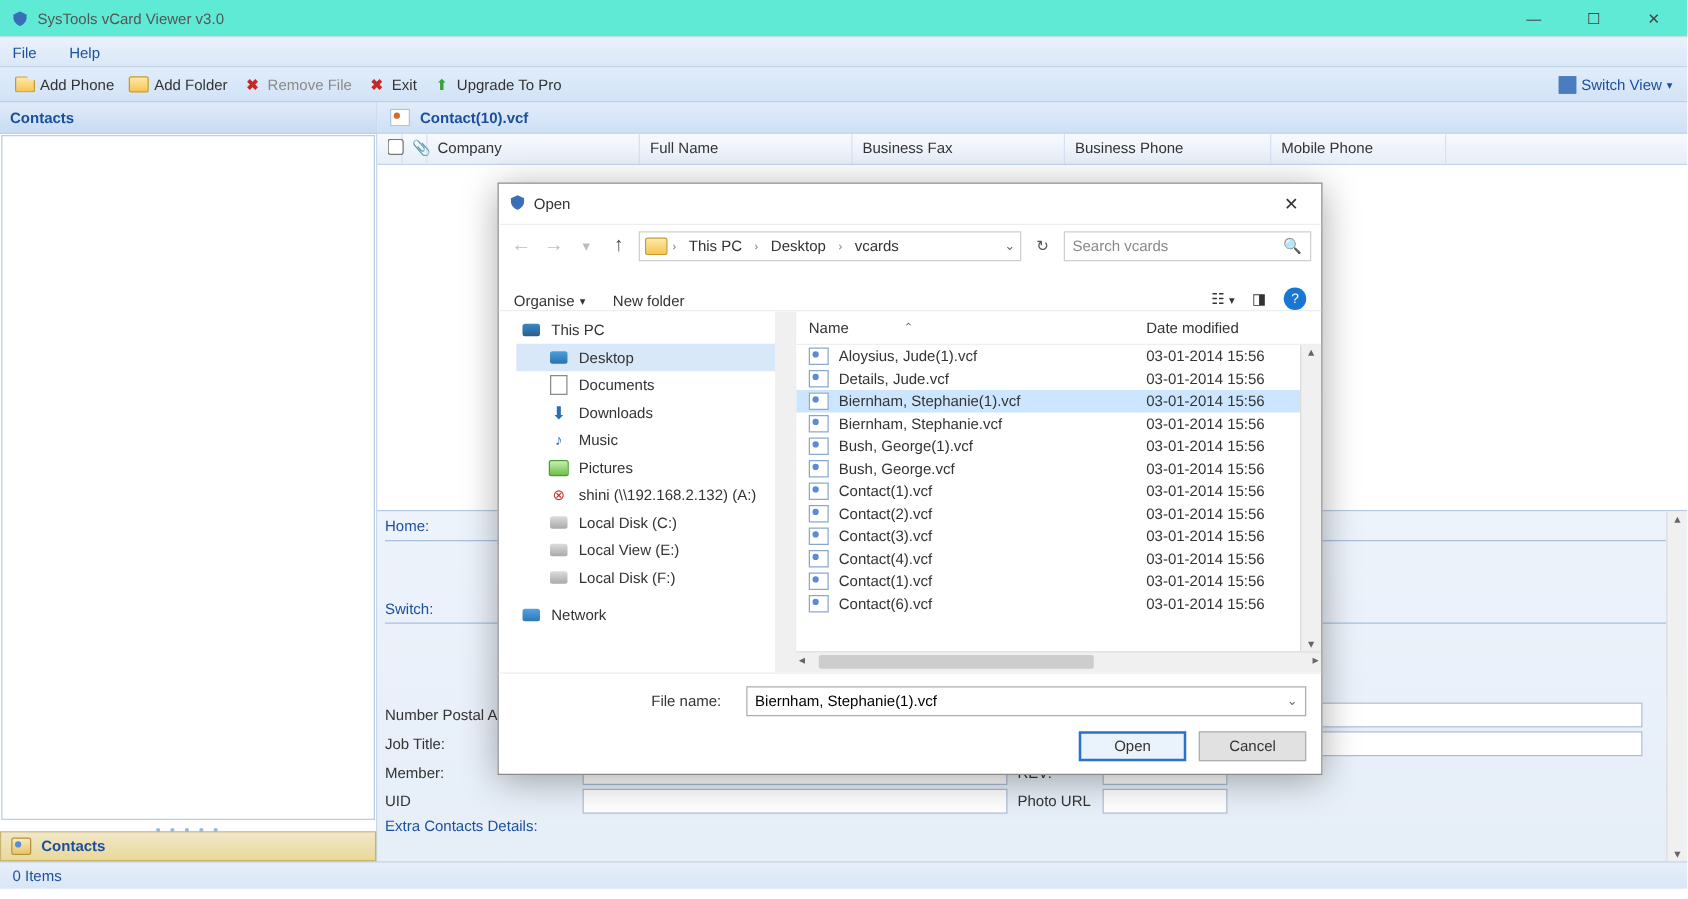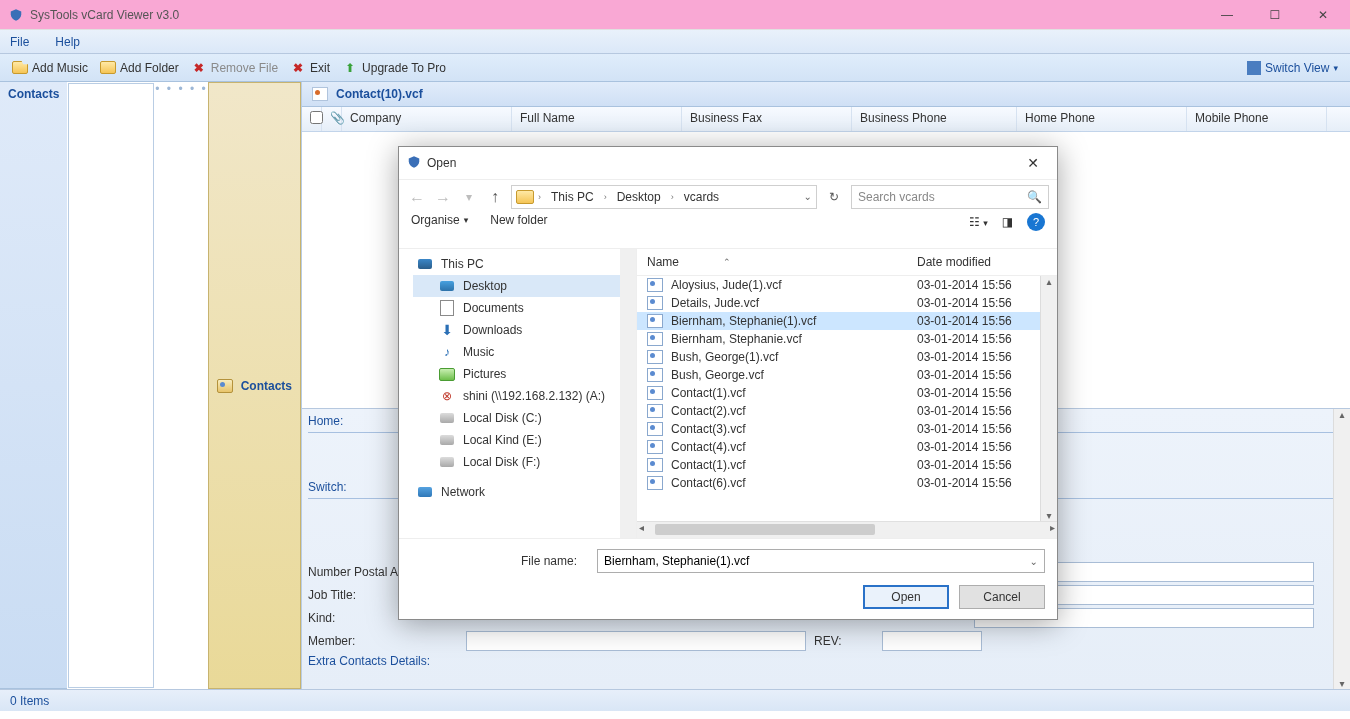--- a/index.html
+++ b/index.html
@@ -1,36 +1,36 @@
 <!DOCTYPE html>
 <html><head>
 <meta charset="utf-8">
 <style>
   *{box-sizing:border-box;margin:0;padding:0;font-family:"Segoe UI",Tahoma,sans-serif;font-size:12px;}
   body{background:#fff;width:1350px;height:719px;overflow:hidden;position:relative;}
-  .titlebar{height:30px;background:#f9a8d4;display:flex;align-items:center;padding:0 8px;border-bottom:1px solid #e0e0e0;}
+  .titlebar{height:30px;background:#5eead4;display:flex;align-items:center;padding:0 8px;border-bottom:1px solid #e0e0e0;}
   .titlebar .logo{width:16px;height:16px;margin-right:6px;display:inline-flex;align-items:center;justify-content:center;color:#3a6fb7;}
   .titlebar .title{flex:1;color:#555;}
   .winbtns{display:flex;gap:18px;align-items:center;margin-right:4px;}
   .winbtn{width:30px;text-align:center;color:#444;cursor:default;}
   .menubar{height:24px;background:linear-gradient(#e9f1fb,#dbe8f8);display:flex;align-items:center;padding:0 10px;gap:26px;color:#1b4f9c;border-bottom:1px solid #b6c8df;}
   .menubar span{cursor:default;}
   .toolbar{height:28px;background:linear-gradient(#e0edfb,#d2e3f6);display:flex;align-items:center;padding:0 6px;border-bottom:1px solid #a9c2de;}
   .tbtn{display:flex;align-items:center;gap:4px;padding:0 6px;color:#333;cursor:default;}
   .tbtn.disabled{color:#8a8a8a;}
   .tbtn .ico{width:16px;height:16px;display:inline-flex;align-items:center;justify-content:center;}
   .ico-folder::before{content:"";display:block;width:14px;height:11px;background:linear-gradient(#ffe9a6,#f5c556);border:1px solid #c79a2e;border-radius:2px;}
   .ico-folder.open::before{clip-path:polygon(0 0,60% 0,70% 25%,100% 25%,100% 100%,0 100%);}
   .ico-x{color:#c62828;font-weight:bold;}
   .ico-up{color:#39a23a;}
   .ico-grid::before{content:"";display:block;width:12px;height:12px;background:linear-gradient(#fff,#fff),#4a7dc0;border:1px solid #4a7dc0;background-image:linear-gradient(#4a7dc0,#4a7dc0),linear-gradient(#4a7dc0,#4a7dc0);background-size:100% 1px,1px 100%;background-position:0 4px,4px 0;background-repeat:no-repeat;}
   .spacer{flex:1;}
   .switchview{color:#1b4f9c;display:flex;align-items:center;gap:4px;padding:0 6px;}
   .body{display:flex;height:607px;}
-  .leftpanel{width:302px;border-right:1px solid #b9cde4;display:flex;flex-direction:row;}
+  .leftpanel{width:302px;border-right:1px solid #b9cde4;display:flex;flex-direction:column;}
   .lp-head{background:linear-gradient(#dfeaf9,#c9dcf3);padding:5px 8px;color:#1b4f9c;font-weight:bold;border-bottom:1px solid #a9c2de;}
   .lp-tree{flex:1;background:#fff;border:1px solid #b9cde4;margin:1px;}
   .lp-dots{height:8px;text-align:center;color:#9db7d6;letter-spacing:2px;}
   .lp-contacts{background:linear-gradient(#f1e7c9,#e9d998);border:1px solid #c7b36f;padding:4px 8px;display:flex;align-items:center;gap:8px;color:#1b4f9c;font-weight:bold;}
   .lp-contacts .ic{width:16px;height:14px;background:linear-gradient(#f7ecbe,#e8c46a);border:1px solid #b4923b;border-radius:2px;position:relative;}
   .lp-contacts .ic::before{content:"";position:absolute;left:2px;top:2px;width:5px;height:5px;border-radius:50%;background:#5b8bd0;}
   .rightpanel{flex:1;display:flex;flex-direction:column;position:relative;}
   .rp-head{background:linear-gradient(#e1ecfa,#cfe0f5);padding:5px 10px;color:#1b4f9c;font-weight:bold;display:flex;align-items:center;gap:8px;border-bottom:1px solid #a9c2de;}
   .rp-head .ic{width:16px;height:14px;background:#fff;border:1px solid #b0c4dd;position:relative;}
   .rp-head .ic::before{content:"";position:absolute;left:2px;top:2px;width:5px;height:5px;border-radius:50%;background:#d86b2a;}
@@ -62,21 +62,21 @@
   .dlg-close{width:32px;text-align:center;font-size:14px;color:#333;cursor:default;}
   .dlg-nav{height:34px;display:flex;align-items:center;padding:0 8px;gap:6px;border-top:1px solid #eee;}
   .navbtn{color:#bdbdbd;font-size:16px;width:20px;text-align:center;}
   .addrbar{flex:1;height:24px;border:1px solid #cfcfcf;display:flex;align-items:center;gap:4px;padding:0 4px;}
   .addrbar .crumb{color:#333;padding:0 6px;}
   .addrbar .sep{color:#777;font-size:9px;}
   .addrbar .fld{width:18px;height:14px;background:linear-gradient(#ffe9a6,#f5c556);border:1px solid #c79a2e;border-radius:2px;}
   .refresh{width:22px;text-align:center;color:#555;}
   .searchbox{width:198px;height:24px;border:1px solid #cfcfcf;display:flex;align-items:center;padding:0 6px;color:#888;}
   .searchbox .mag{margin-left:auto;color:#666;}
-  .dlg-toolbar{height:36px;display:flex;align-items:flex-start;padding:0 12px;gap:22px;border-bottom:1px solid #eee;}
+  .dlg-toolbar{height:36px;display:flex;align-items:flex-end;padding:0 12px;gap:22px;border-bottom:1px solid #eee;}
   .dlg-toolbar .org{color:#333;display:flex;align-items:center;gap:4px;}
   .dlg-toolbar .nf{color:#333;}
   .dlg-toolbar .right{margin-left:auto;display:flex;align-items:center;gap:14px;color:#333;}
   .helpico{width:18px;height:18px;border-radius:50%;background:#1976d2;color:#fff;display:flex;align-items:center;justify-content:center;font-size:11px;}
   .dlg-body{flex:1;display:flex;overflow:hidden;}
   .dlg-tree{width:238px;border-right:1px solid #eee;overflow-y:auto;padding:4px 0 4px 14px;position:relative;}
   .dlg-tree::after{content:"";position:absolute;right:0;top:0;bottom:0;width:16px;background:#f0f0f0;}
   .tnode{display:flex;align-items:center;gap:8px;padding:3px 4px;color:#333;cursor:default;}
   .tnode.sel{background:#d9e8f8;}
   .tnode.ind{padding-left:26px;}
@@ -135,21 +135,21 @@
 </div>
 
 <div class="menubar">
   <span>File</span>
   <span>Help</span>
 </div>
 
 <div class="toolbar">
   <div class="tbtn">
       <span class="ico ico-folder open"></span>
-      <span>Add Music</span>
+      <span>Add Phone</span>
     </div>
   <div class="tbtn">
       <span class="ico ico-folder"></span>
       <span>Add Folder</span>
     </div>
   <div class="tbtn disabled">
       <span class="ico ico-x">✖</span>
       <span>Remove File</span>
     </div>
   <div class="tbtn">
@@ -184,21 +184,20 @@
         <span class="ic"></span>
         <span>Contact(10).vcf</span>
       </div>
     <div class="gridhead">
       <div class="cell chk"><input type="checkbox" style="margin: 0px;"></div>
       <div class="cell att">📎</div>
       <div class="cell gw-comp">Company</div>
       <div class="cell gw-name">Full Name</div>
       <div class="cell gw-bf">Business Fax</div>
       <div class="cell gw-bp">Business Phone</div>
-      <div class="cell gw-hp">Home Phone</div>
       <div class="cell gw-mp">Mobile Phone</div>
     </div>
     <div style="flex:1;background:#fff;"></div>
 
     <div class="details">
       <div class="vscroll"></div>
       <div class="drow">
           <label class="bluelbl">Home:</label>
         </div>
       <hr class="bluehr">
@@ -212,28 +211,29 @@
           <label>Number Postal Ad</label>
           <div style="flex:0 0 500px;"></div>
           <div class="dinput sm"></div>
         </div>
       <div class="drow">
           <label>Job Title:</label>
           <div style="flex:0 0 500px;"></div>
           <div class="dinput sm"></div>
         </div>
       <div class="drow">
-          <label>Kind:</label>
-          <div style="flex:0 0 500px;"></div>
-          <div class="dinput sm"></div>
-        </div>
-      <div class="drow">
           <label>Member:</label>
           <div class="dinput"></div>
           <label style="width:60px;">REV:</label>
+          <div class="dinput sm" style="flex:0 0 100px;"></div>
+        </div>
+      <div class="drow">
+          <label>UID</label>
+          <div class="dinput"></div>
+          <label style="width:60px;">Photo URL</label>
           <div class="dinput sm" style="flex:0 0 100px;"></div>
         </div>
       <div class="drow">
           <span class="bluelbl">Extra Contacts Details:</span>
         </div>
 
     </div>
   </div>
 </div>
 
@@ -311,21 +311,21 @@
       <div class="tnode ind">
           <span class="ticon drv">⊗</span>
           <span>shini (\\192.168.2.132) (A:)</span>
         </div>
       <div class="tnode ind">
           <span class="ticon disk"></span>
           <span>Local Disk (C:)</span>
         </div>
       <div class="tnode ind">
           <span class="ticon disk"></span>
-          <span>Local Kind (E:)</span>
+          <span>Local View (E:)</span>
         </div>
       <div class="tnode ind">
           <span class="ticon disk"></span>
           <span>Local Disk (F:)</span>
         </div>
       <div style="height:8px;"></div>
       <div class="tnode">
           <span class="ticon net"></span>
           <span>Network</span>
         </div>

